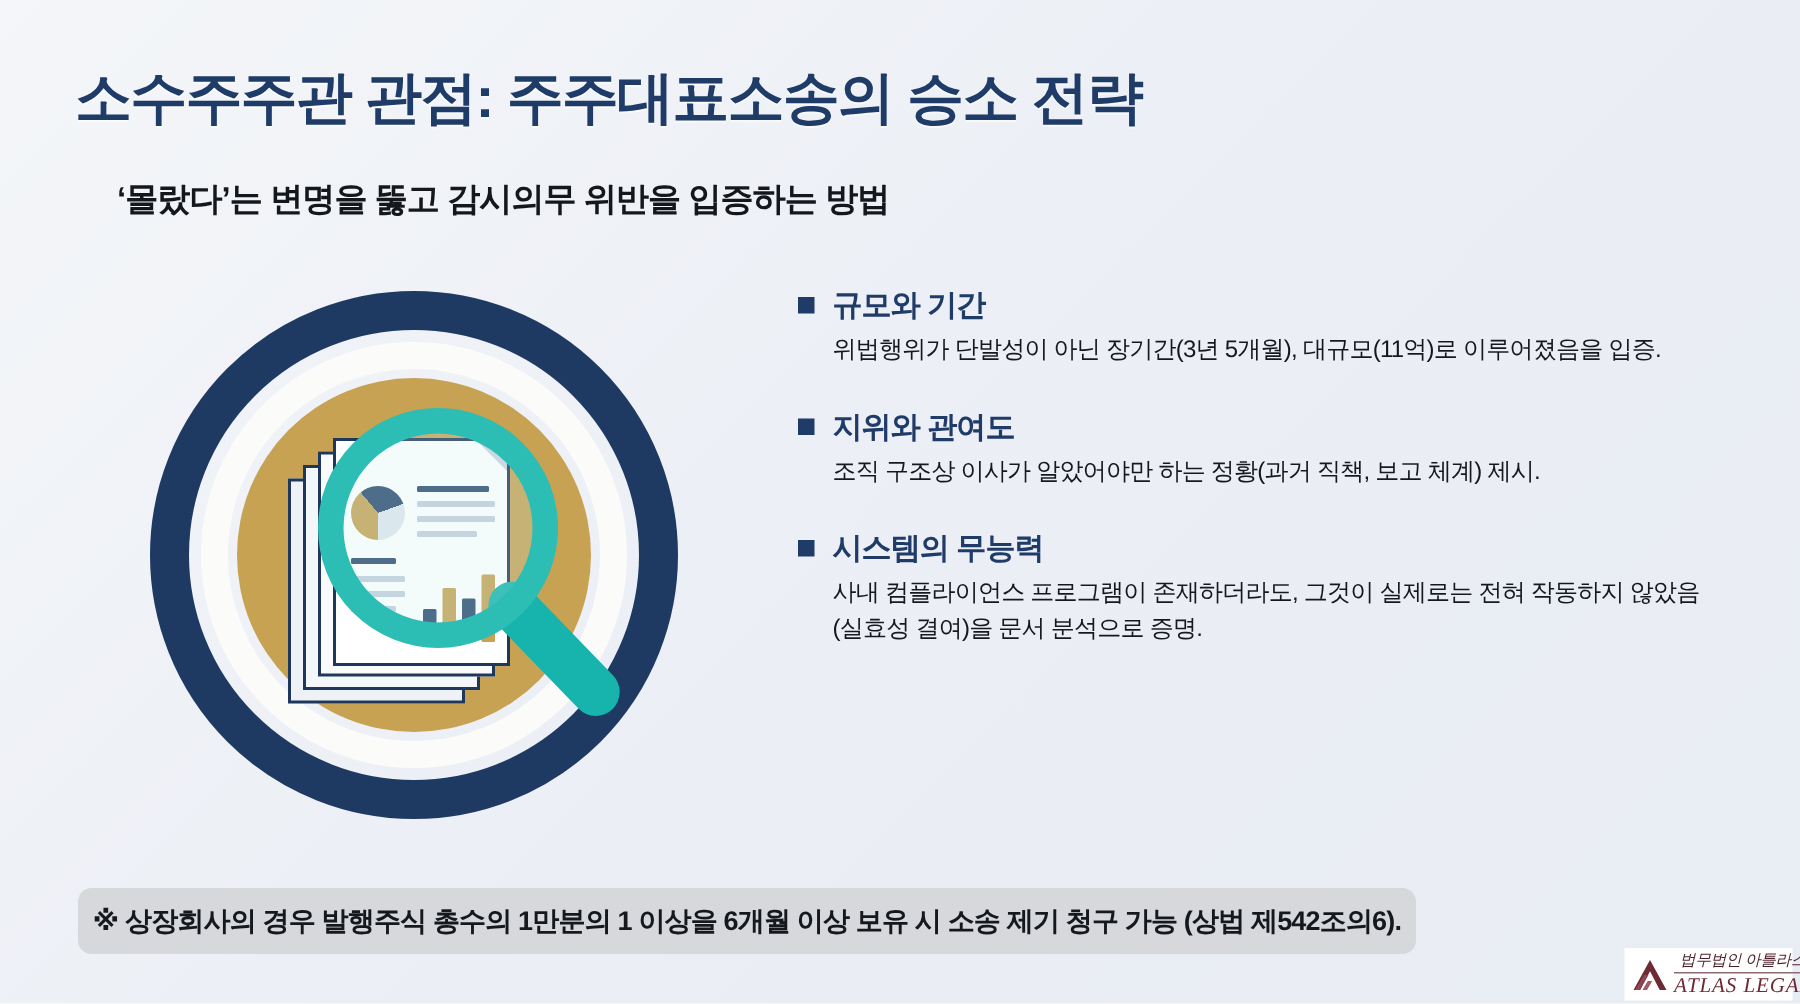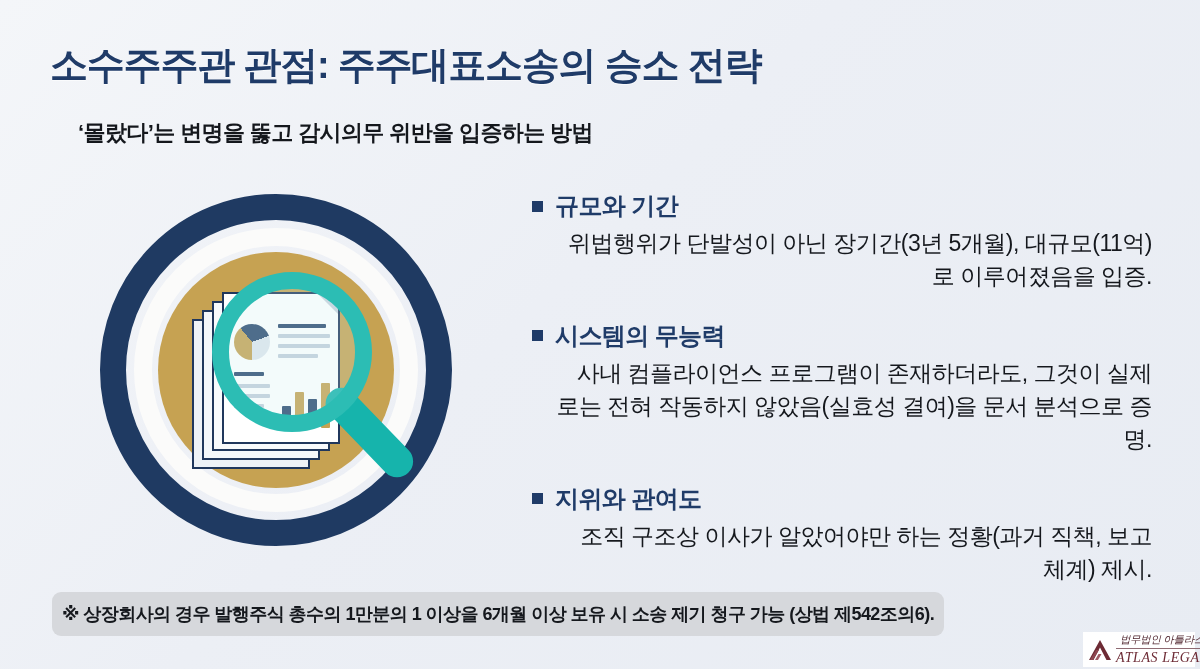--- a/index.html
+++ b/index.html
@@ -166,33 +166,32 @@
     margin-bottom: 5px;
   }
   .bullet-marker {
     width: 11px;
     height: 11px;
     background: #1f3b68;
     margin-right: 12px;
     flex: none;
   }
   .bullet-title {
-    font-size: 24px;
+    font-size: 20px;
     font-weight: 700;
     letter-spacing: -0.6px;
     color: #1f3b68;
     white-space: nowrap;
   }
   .bullet-body {
     margin-left: 23px;
-    font-size: 23px;
+    font-size: 16px;
     line-height: 1.45;
     letter-spacing: -0.5px;
     color: #15181d;
-    text-align: right;
   }
 
   
   .footnote {
     position: absolute;
     left: 52px;
     top: 592px;
     width: 892px;
     height: 44px;
     background: #d6d8dc;
@@ -294,31 +293,31 @@
       <div class="bullet-head">
         <span class="bullet-marker"></span>
         <span class="bullet-title">규모와 기간</span>
       </div>
       <div class="bullet-body">위법행위가 단발성이 아닌 장기간(3년 5개월), 대규모(11억)로 이루어졌음을 입증.</div>
     </div>
 
     <div class="bullet-block">
       <div class="bullet-head">
         <span class="bullet-marker"></span>
+        <span class="bullet-title">지위와 관여도</span>
+      </div>
+      <div class="bullet-body">조직 구조상 이사가 알았어야만 하는 정황(과거 직책, 보고 체계) 제시.</div>
+    </div>
+
+    <div class="bullet-block">
+      <div class="bullet-head">
+        <span class="bullet-marker"></span>
         <span class="bullet-title">시스템의 무능력</span>
       </div>
       <div class="bullet-body">사내 컴플라이언스 프로그램이 존재하더라도, 그것이 실제로는 전혀 작동하지 않았음(실효성 결여)을 문서 분석으로 증명.</div>
-    </div>
-
-    <div class="bullet-block">
-      <div class="bullet-head">
-        <span class="bullet-marker"></span>
-        <span class="bullet-title">지위와 관여도</span>
-      </div>
-      <div class="bullet-body">조직 구조상 이사가 알았어야만 하는 정황(과거 직책, 보고 체계) 제시.</div>
     </div>
 
   </div>
 
   <div class="footnote">
     <span class="footnote-text">※ 상장회사의 경우 발행주식 총수의 1만분의 1 이상을 6개월 이상 보유 시 소송 제기 청구 가능 (상법 제542조의6).</span>
   </div>
 
   <div class="logo">
     <svg class="logo-mark" viewBox="0 0 26 24">

